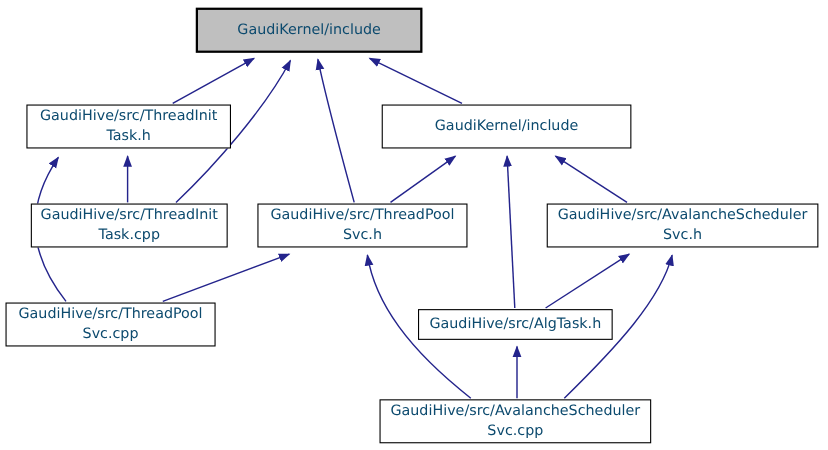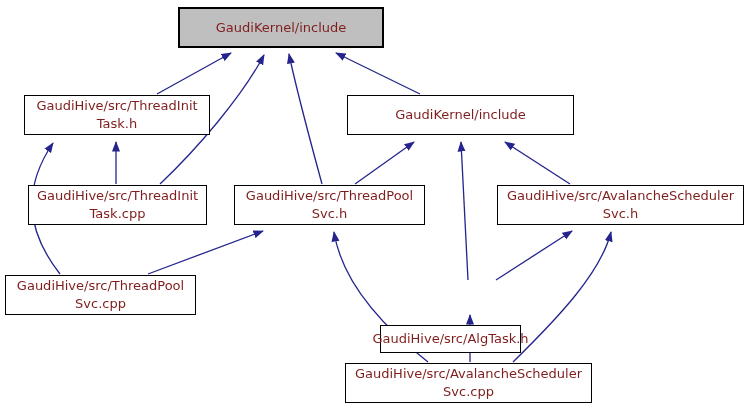--- a/index.html
+++ b/index.html
@@ -19,21 +19,21 @@
     position: absolute;
     left: 0; top: 0;
     width: 753px;
     height: 409px;
   }
   .node {
     position: absolute;
     box-sizing: border-box;
     background: #ffffff;
     border: 1px solid #000000;
-    color: #7f1d1d;
+    color: #0c4a6e;
     font-size: 13px;
     line-height: 1.35;
     text-align: center;
     display: flex;
     flex-direction: column;
     justify-content: center;
     align-items: center;
     cursor: pointer;
     white-space: nowrap;
   }
@@ -93,21 +93,21 @@
         <span class="label-line">Svc.h</span>
       </div>
       <div class="node" style="left: 497px; top: 185px; width: 247px; height: 40px;">
         <span class="label-line">GaudiHive/src/AvalancheScheduler</span>
         <span class="label-line">Svc.h</span>
       </div>
       <div class="node" style="left: 5px; top: 275px; width: 191px; height: 40px;">
         <span class="label-line">GaudiHive/src/ThreadPool</span>
         <span class="label-line">Svc.cpp</span>
       </div>
-      <div class="node" style="left: 380px; top: 281px; width: 141px; height: 28px; margin-top: 44px;">
+      <div class="node" style="left: 380px; top: 281px; width: 177px; height: 28px;">
         <span class="label-line">GaudiHive/src/AlgTask.h</span>
       </div>
       <div class="node" style="left: 345px; top: 363px; width: 247px; height: 40px;">
         <span class="label-line">GaudiHive/src/AvalancheScheduler</span>
         <span class="label-line">Svc.cpp</span>
       </div>
     </div>
 </div>
 
 </body></html>

